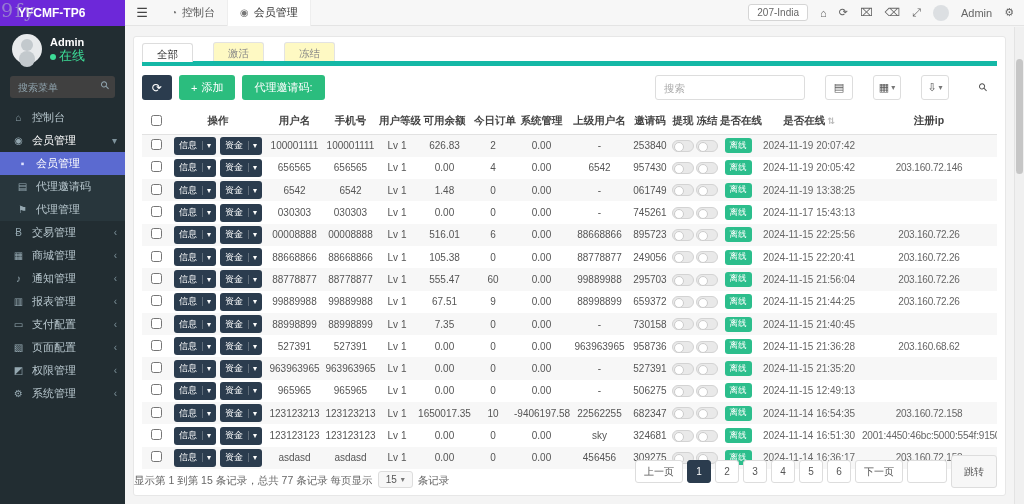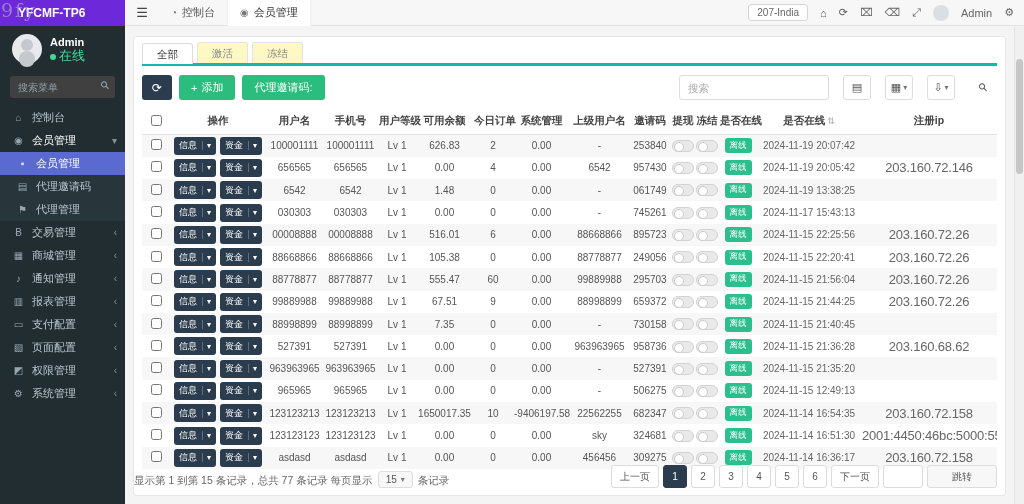--- a/index.html
+++ b/index.html
@@ -40,63 +40,63 @@
   .nav-tab.active { background:#ffffff; border-right:1px solid #eee; border-left:1px solid #eee; color:#333; }
   .nav-right { margin-left:auto; display:flex; align-items:center; gap:12px; padding-right:10px; }
   .region-btn { border:1px solid #d5d5d5; border-radius:3px; background:#fff; font-size:10px; color:#666; padding:2px 8px; cursor:pointer; }
   .nav-ico { font-size:11px; color:#666; cursor:pointer; }
   .nav-avatar { width:16px; height:16px; border-radius:50%; background:#dcdfe2; }
   .nav-user { font-size:11px; color:#666; }
 
   
   .content { position:absolute; left:0; right:10px; top:27px; bottom:0; padding:9px 8px 8px 8px; background:#f4f4f4; }
   .card { background:#fff; border:1px solid #e7e7e7; border-radius:3px; height:100%; padding:0 8px; position:relative; }
-  .tabs-row { display:flex; gap:4px; padding-top:5px; border-bottom:3px solid #14b8a6; height:29px; }
+  .tabs-row { display:flex; gap:20px; padding-top:5px; border-bottom:5px solid #14b8a6; height:29px; }
   .tab { font-size:10.5px; color:#888; background:#fef9c3; border:1px solid #e3e3e3; border-bottom:0; border-radius:3px 3px 0 0; padding:4px 14px; cursor:pointer; }
   .tab.active { background:#fff; color:#333; border-color:#ddd; position:relative; top:1px; }
 
   .toolbar { display:flex; align-items:center; padding:9px 0 8px 0; }
   .btn { display:inline-flex; align-items:center; gap:4px; border:none; border-radius:3px; cursor:pointer; font-family:inherit; }
   .btn-navy { background:#2b3c4e; color:#fff; }
   .btn-green { background:#2bbd7e; color:#fff; }
   .tb-refresh { width:30px; height:25px; justify-content:center; font-size:12px; }
   .tb-add, .tb-invite { height:25px; padding:0 12px; font-size:11px; margin-left:7px; }
-  .toolbar-right { margin-left:auto; display:flex; align-items:center; gap:14px; }
+  .toolbar-right { margin-left:auto; display:flex; align-items:center; gap:20px; }
   .tb-search { width:150px; height:25px; border:1px solid #ddd; border-radius:3px; font-size:10.5px; padding:0 8px; outline:none; color:#555; }
   .tb-search::placeholder { color:#aaa; }
   .icon-btn { width:28px; height:25px; background:#fff; border:1px solid #ddd; border-radius:3px; color:#555; font-size:11px; display:inline-flex; align-items:center; justify-content:center; gap:2px; cursor:pointer; }
   .icon-btn .c { font-size:8px; color:#777; }
   .icon-btn.noborder { border:none; }
   .mag2 { display:inline-block; transform:rotate(-45deg); }
 
   
   table { width:100%; border-collapse:collapse; table-layout:fixed; }
   thead th { font-size:10.5px; color:#444; font-weight:bold; padding:6px 1px; border-bottom:1px solid #e2e2e2; text-align:center; white-space:nowrap; }
   tbody td { font-size:10px; color:#555; text-align:center; padding:0 1px; height:22.3px; white-space:nowrap; overflow:hidden; }
   tbody tr:nth-child(odd) { background:#f7f7f7; }
   .sort-ico { color:#bbb; font-size:9px; margin-left:2px; }
   .ops { display:flex; gap:4px; justify-content:center; }
   .mini-btn { background:#2b3c4e; color:#fff; border:none; border-radius:3px; font-size:9px; padding:2.5px 5px; display:inline-flex; align-items:center; gap:5px; cursor:pointer; font-family:inherit; }
   .mini-btn .caret { font-size:8px; border-left:1px solid rgba(255,255,255,.25); padding-left:4px; }
   .toggle { display:inline-block; width:22px; height:12px; border-radius:7px; background:#e9e9e9; border:1px solid #d3d3d3; position:relative; cursor:pointer; vertical-align:middle; }
   .toggle:after { content:""; position:absolute; left:1px; top:1px; width:8px; height:8px; border-radius:50%; background:#fff; border:1px solid #ccc; }
   .badge-online { display:inline-block; background:#2cbe8c; color:#fff; font-size:8.5px; border-radius:3px; padding:1.5px 5px; }
-  .cell-ip { font-size:13px; letter-spacing:-0.2px; color:#666; }
+  .cell-ip { font-size:10px; letter-spacing:-0.2px; color:#666; }
   .cell-time { color:#666; }
   td input[type=checkbox], th input[type=checkbox] { width:11px; height:11px; cursor:pointer; }
 
   
   .table-footer { display:flex; align-items:flex-end; position:absolute; left:0; right:8px; bottom:7px; font-size:10.5px; color:#666; }
   .page-size { display:inline-flex; align-items:center; gap:4px; border:1px solid #ddd; border-radius:3px; background:#f7f7f7; padding:2px 7px; margin:0 5px; cursor:pointer; font-size:10px; color:#555; }
   .page-size .c { font-size:8px; color:#777; }
   .pagination { margin-left:auto; display:flex; align-items:center; gap:4px; }
   .page-btn { min-width:24px; height:23px; border:1px solid #ddd; background:#fff; border-radius:3px; color:#555; font-size:10px; padding:0 8px; cursor:pointer; display:inline-flex; align-items:center; justify-content:center; font-family:inherit; }
   .page-btn.active { background:#2b3c4e; border-color:#2b3c4e; color:#fff; }
   .jump-input { width:40px; height:23px; border:1px solid #ddd; border-radius:3px; outline:none; padding:0 4px; font-size:10px; }
-  .jump-btn { height:23px; border:1px solid #ddd; background:#f7f7f7; border-radius:3px; font-size:10px; color:#555; padding:0 24px; cursor:pointer; font-family:inherit; }
+  .jump-btn { height:33px; border:1px solid #ddd; background:#f7f7f7; border-radius:3px; font-size:10px; color:#555; padding:0 12px; cursor:pointer; font-family:inherit; }
 
   
   .page-scrollbar { position:absolute; right:0; top:27px; bottom:0; width:10px; background:#f0f0f0; border-left:1px solid #e3e3e3; }
   .page-scrollbar .thumb { position:absolute; left:1px; right:1px; top:32px; height:115px; background:#c6c6c6; border-radius:4px; }
 </style>
 </head>
 <body>
 
 <div class="app">
 

